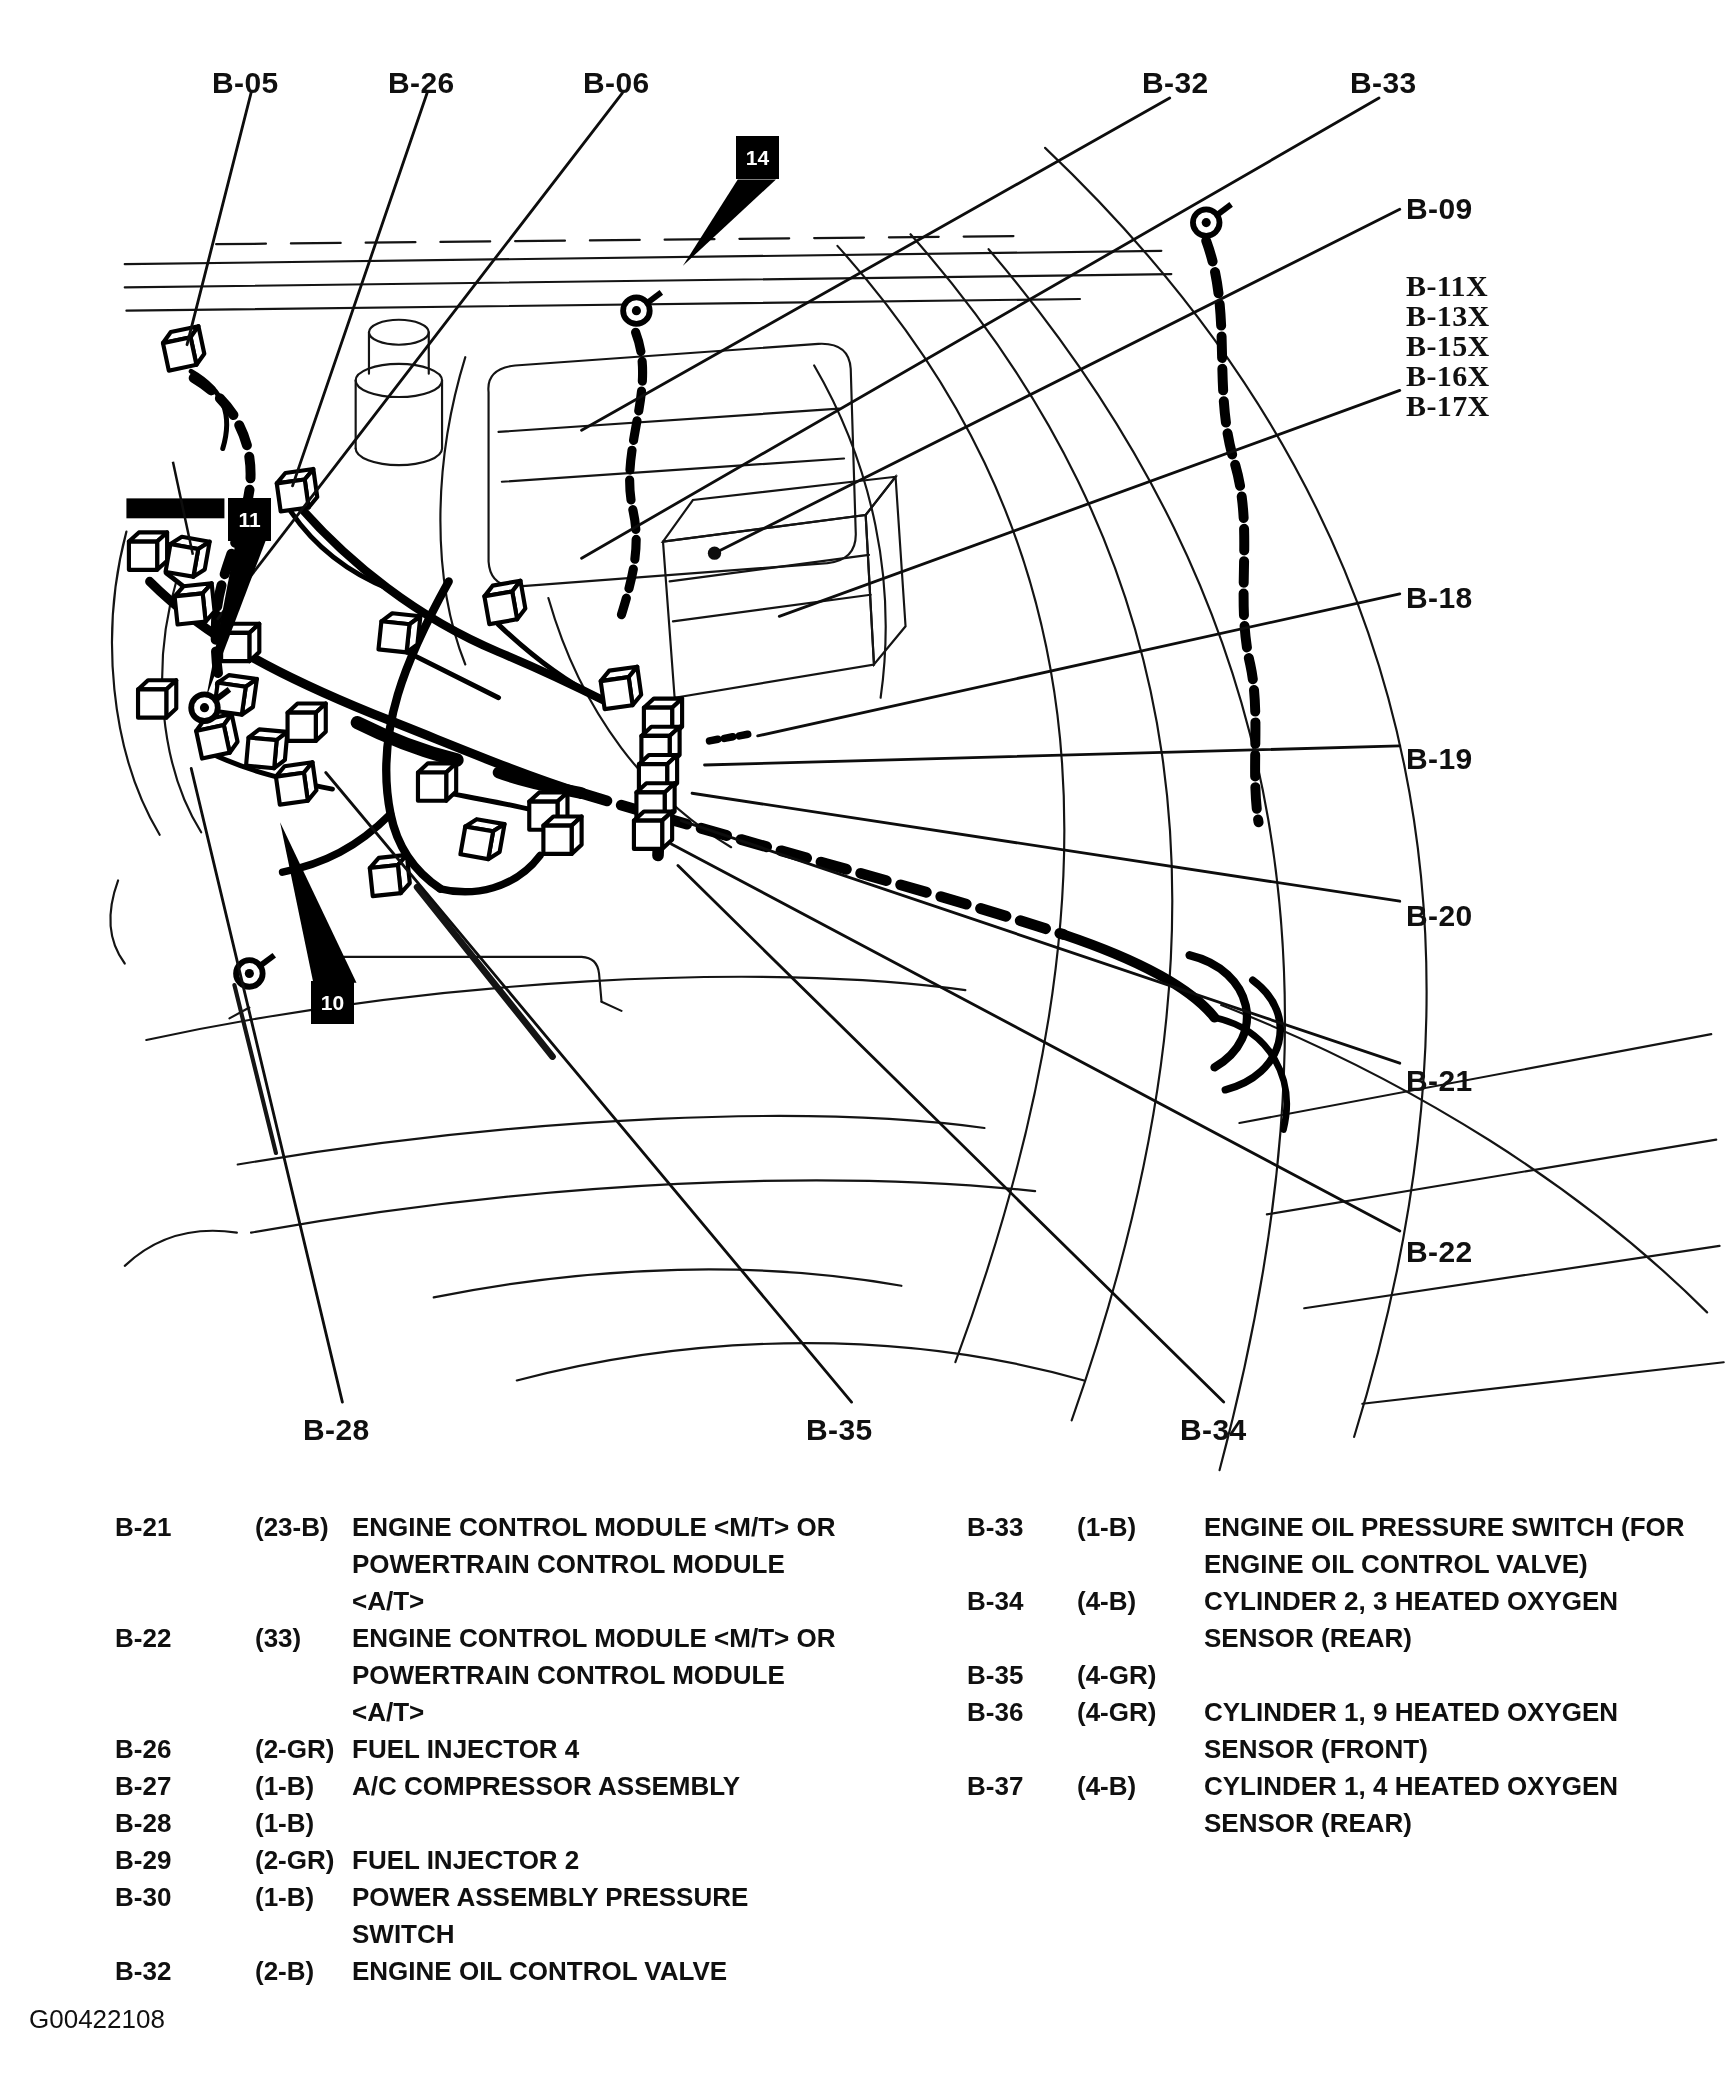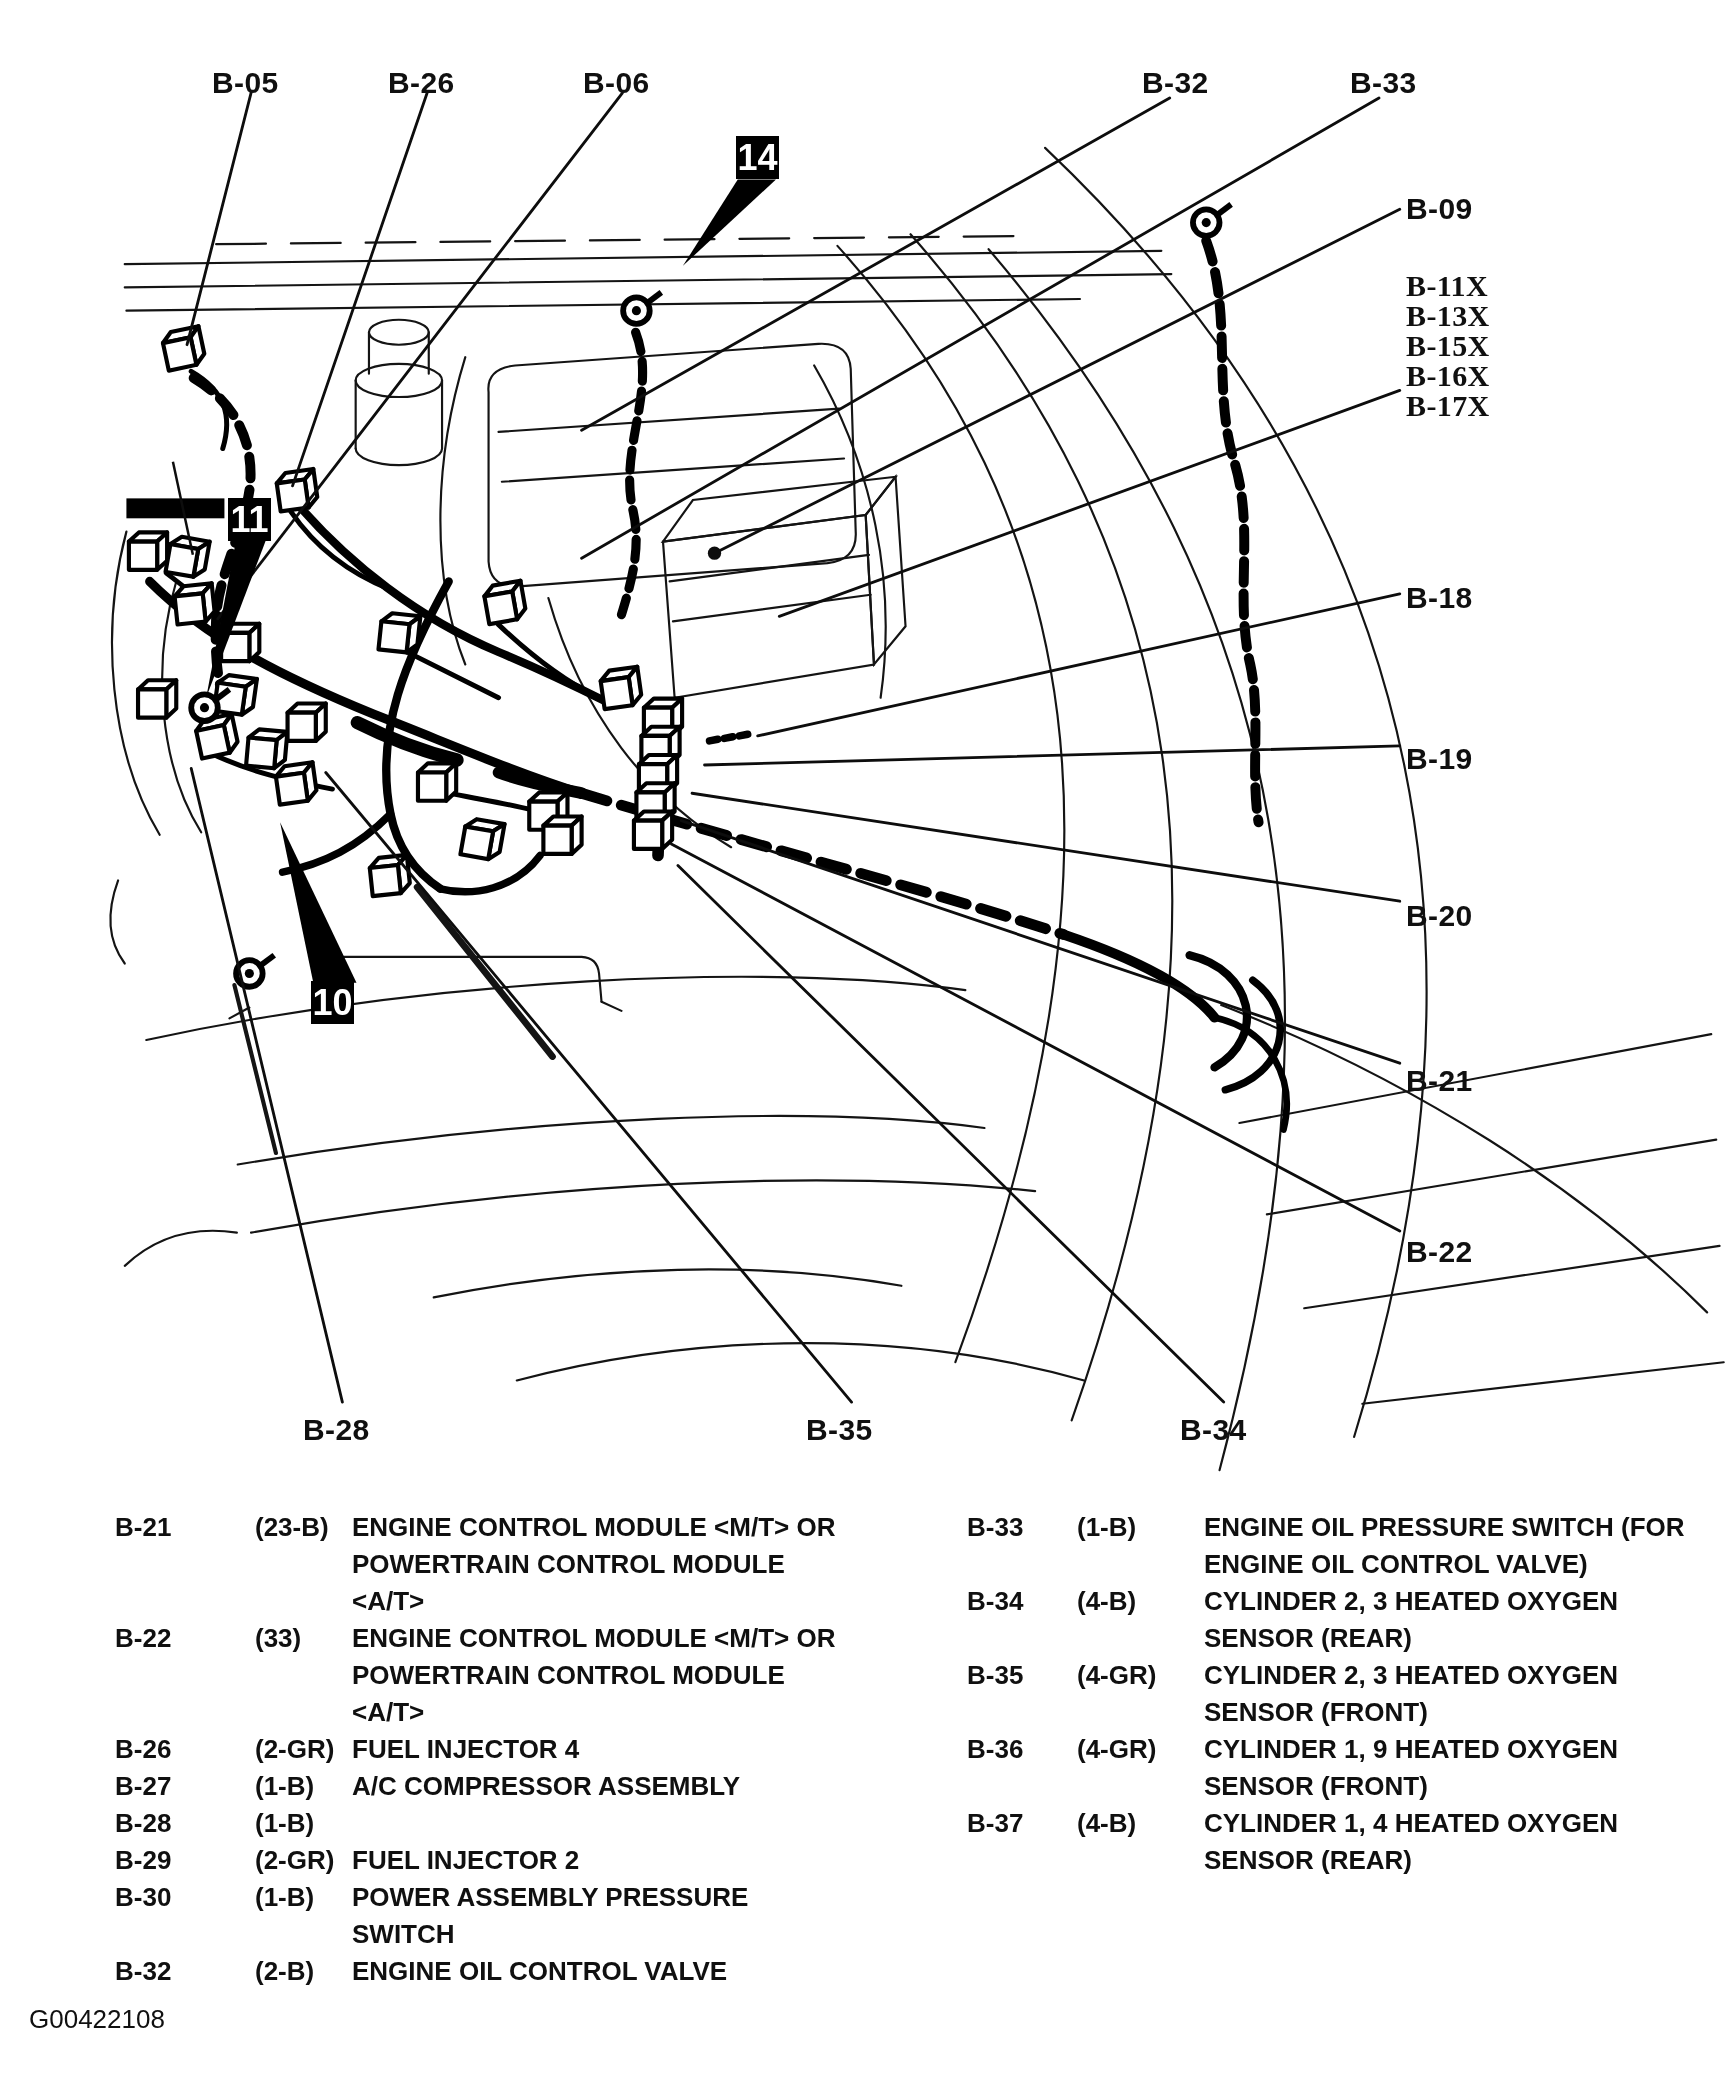--- a/index.html
+++ b/index.html
@@ -2,21 +2,21 @@
 <html style="font-size:13.3px"><head>
 <meta charset="utf-8">
 <style>
   html,body{margin:0;padding:0;background:#ffffff;}
   .page{position:relative;width:1733px;height:2094px;background:#ffffff;overflow:hidden;
         font-family:"Liberation Sans",sans-serif;color:#111;}
   svg{position:absolute;left:0;top:0;}
   .dlabel{position:absolute;font-size:30px;font-weight:600;letter-spacing:0.4px;color:#101010;white-space:nowrap;margin-top:8px;}
   .dlabel-stack{position:absolute;font-size:30px;font-weight:600;letter-spacing:0.4px;color:#101010;line-height:30px;font-family:Liberation Serif, serif;}
   .callout{position:absolute;width:43px;height:43px;background:#000;color:#fff;
-           font-size:36px;font-weight:bold;line-height:43px;text-align:center;}
+           font-size:21px;font-weight:bold;line-height:43px;text-align:center;}
   .legend{position:absolute;font-size:26px;font-weight:600;color:#101010;}
   .lrow{display:grid;align-items:start;line-height:37px;}
   .legend-left .lrow{grid-template-columns:140px 97px 1fr;}
   .legend-right .lrow{grid-template-columns:110px 127px 1fr;}
   .ldesc{max-width:490px;}
   .figcode{position:absolute;font-size:26px;color:#101010;}
 </style>
 </head>
 <body>
 
@@ -253,21 +253,20 @@
       <span class="ldesc">ENGINE OIL PRESSURE SWITCH (FOR ENGINE OIL CONTROL VALVE)</span>
     </div>
     <div class="lrow">
       <span class="lid">B-34</span>
       <span class="lpins">(4-B)</span>
       <span class="ldesc">CYLINDER 2, 3 HEATED OXYGEN SENSOR (REAR)</span>
     </div>
     <div class="lrow">
       <span class="lid">B-35</span>
       <span class="lpins">(4-GR)</span>
-      <span class="ldesc">CYLINDER 2, 3 HEATED OXYGEN SENSOR (FRONT)</span>
     </div>
     <div class="lrow">
       <span class="lid">B-36</span>
       <span class="lpins">(4-GR)</span>
       <span class="ldesc">CYLINDER 1, 9 HEATED OXYGEN SENSOR (FRONT)</span>
     </div>
     <div class="lrow">
       <span class="lid">B-37</span>
       <span class="lpins">(4-B)</span>
       <span class="ldesc">CYLINDER 1, 4 HEATED OXYGEN SENSOR (REAR)</span>

